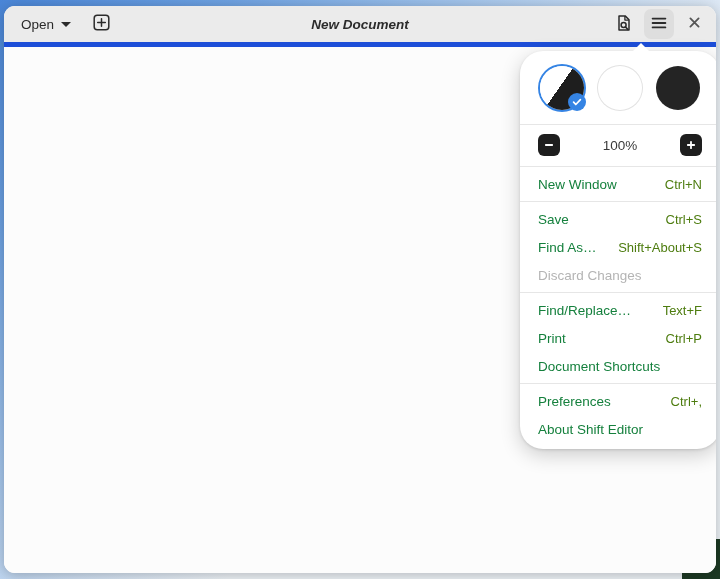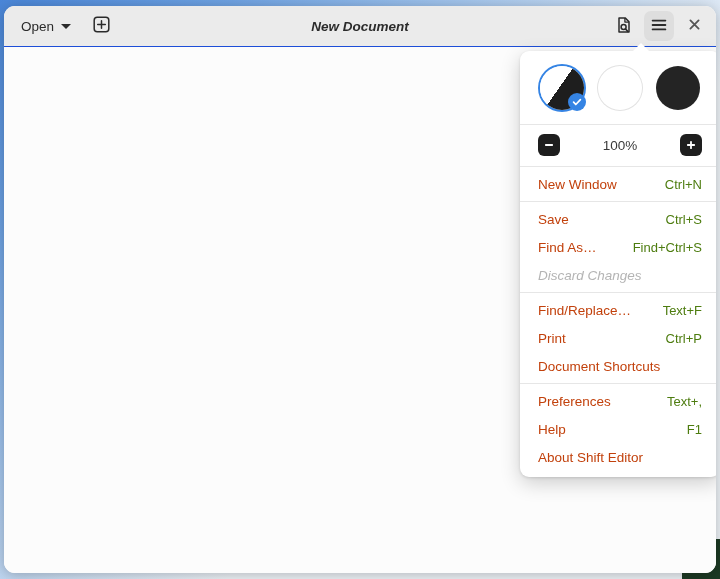--- a/index.html
+++ b/index.html
@@ -41,21 +41,21 @@
     border-radius: 11px;
     box-shadow: 0 2px 14px rgba(0,0,0,0.26);
     overflow: hidden;
   }
 
   
   #headerbar {
     position: relative;
     height: 41px;
     background: #ebebeb;
-    border-bottom: 1px solid #1d4ed8;
+    border-bottom: 5px solid #1d4ed8;
     display: flex;
     align-items: center;
     padding: 8px 7px;
   }
 
   .hb-left, .hb-right {
     display: flex;
     align-items: center;
     gap: 5px;
     flex: 0 0 auto;
@@ -122,21 +122,21 @@
     background: transparent;
   }
 
   
   #menu-popover {
     position: absolute;
     left: 516px;
     top: 45px;
     width: 200px;
     background: #ffffff;
-    border-radius: 9px;
+    border-radius: 23px;
     box-shadow: 0 1px 3px rgba(0,0,0,0.12), 0 6px 20px rgba(0,0,0,0.19);
     padding: 6px 0 6px 0;
     z-index: 10;
   }
   #menu-arrow {
     position: absolute;
     top: -8px;
     left: 112px;
     width: 18px; height: 9px;
     background: #ffffff;
@@ -214,23 +214,23 @@
 
   
   .menu-item {
     display: flex;
     align-items: center;
     justify-content: space-between;
     padding: 6.5px 18px;
     cursor: pointer;
     font-size: 13.5px;
   }
-  .mi-label { color: #c2410c; }
+  .mi-label { color: #15803d; }
   .mi-accel { color: #4d7c0f; font-size: 13px; padding-left: 12px; }
-  .menu-item.disabled { cursor: default; font-style: italic; }
+  .menu-item.disabled { cursor: default; }
   .menu-item.disabled .mi-label { color: #b4b4b4; }
 </style>
 </head>
 <body>
 
 <div id="desktop">
   <div id="desktop-green"></div>
 </div>
 
 <div id="window">
@@ -335,21 +335,21 @@
 
     <div class="menu-sep"></div>
 
     <div>
       <div class="menu-item">
         <span class="mi-label">Save</span>
         <span class="mi-accel">Ctrl+S</span>
       </div>
       <div class="menu-item">
         <span class="mi-label">Find As…</span>
-        <span class="mi-accel">Find+Ctrl+S</span>
+        <span class="mi-accel">Shift+About+S</span>
       </div>
       <div class="menu-item disabled">
         <span class="mi-label">Discard Changes</span>
         <span class="mi-accel"></span>
       </div>
     </div>
 
     <div class="menu-sep"></div>
 
     <div>
@@ -365,25 +365,21 @@
         <span class="mi-label">Document Shortcuts</span>
         <span class="mi-accel"></span>
       </div>
     </div>
 
     <div class="menu-sep"></div>
 
     <div>
       <div class="menu-item">
         <span class="mi-label">Preferences</span>
-        <span class="mi-accel">Text+,</span>
-      </div>
-      <div class="menu-item">
-        <span class="mi-label">Help</span>
-        <span class="mi-accel">F1</span>
+        <span class="mi-accel">Ctrl+,</span>
       </div>
       <div class="menu-item">
         <span class="mi-label">About Shift Editor</span>
         <span class="mi-accel"></span>
       </div>
     </div>
 
   </div>
 </div>
 

